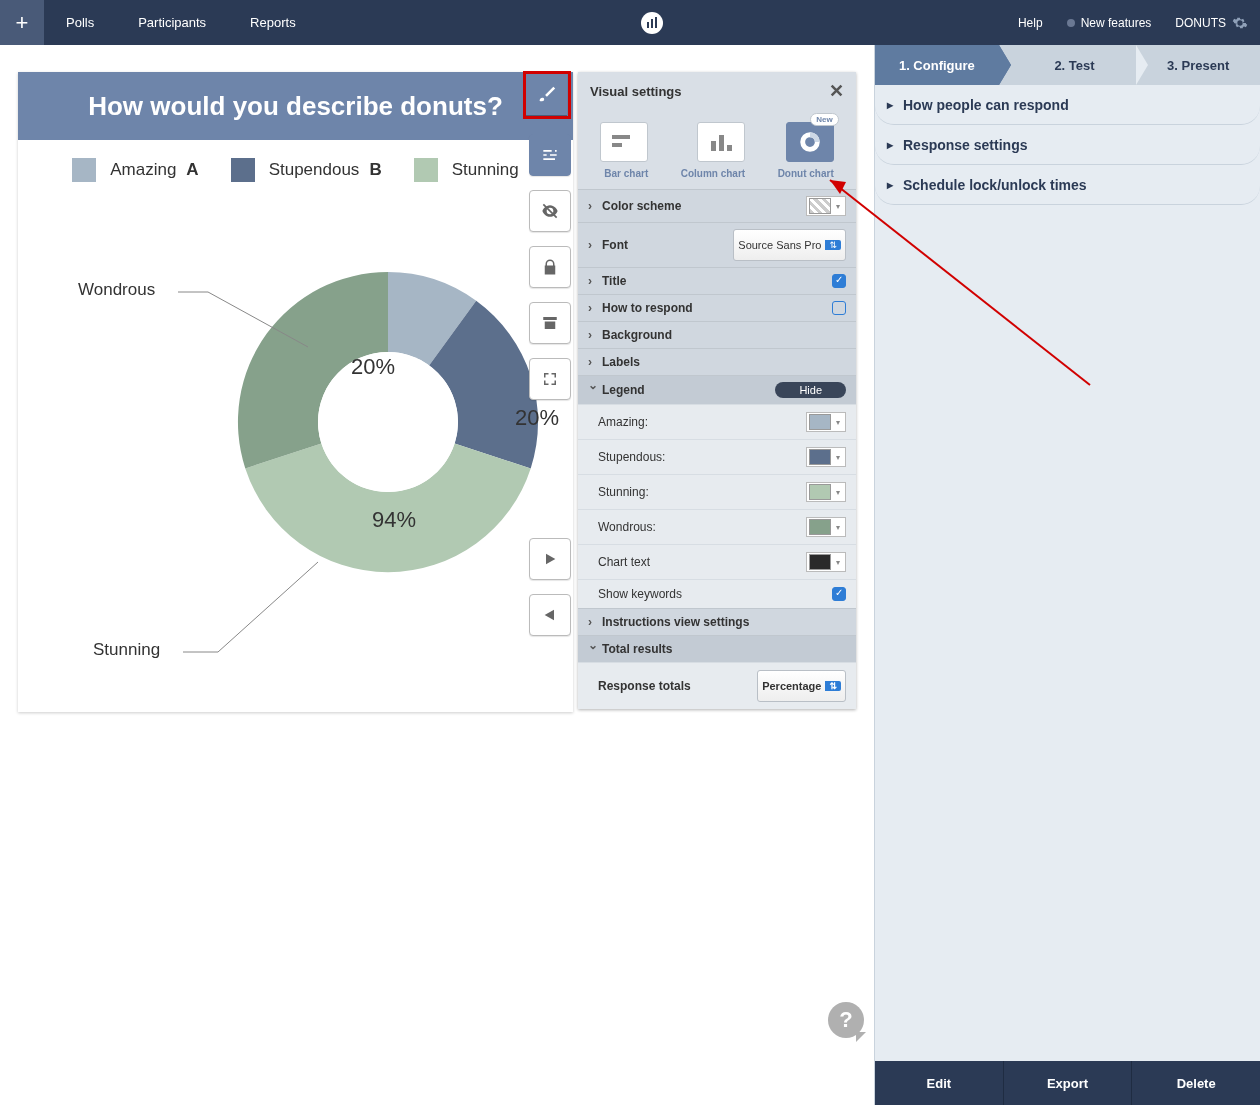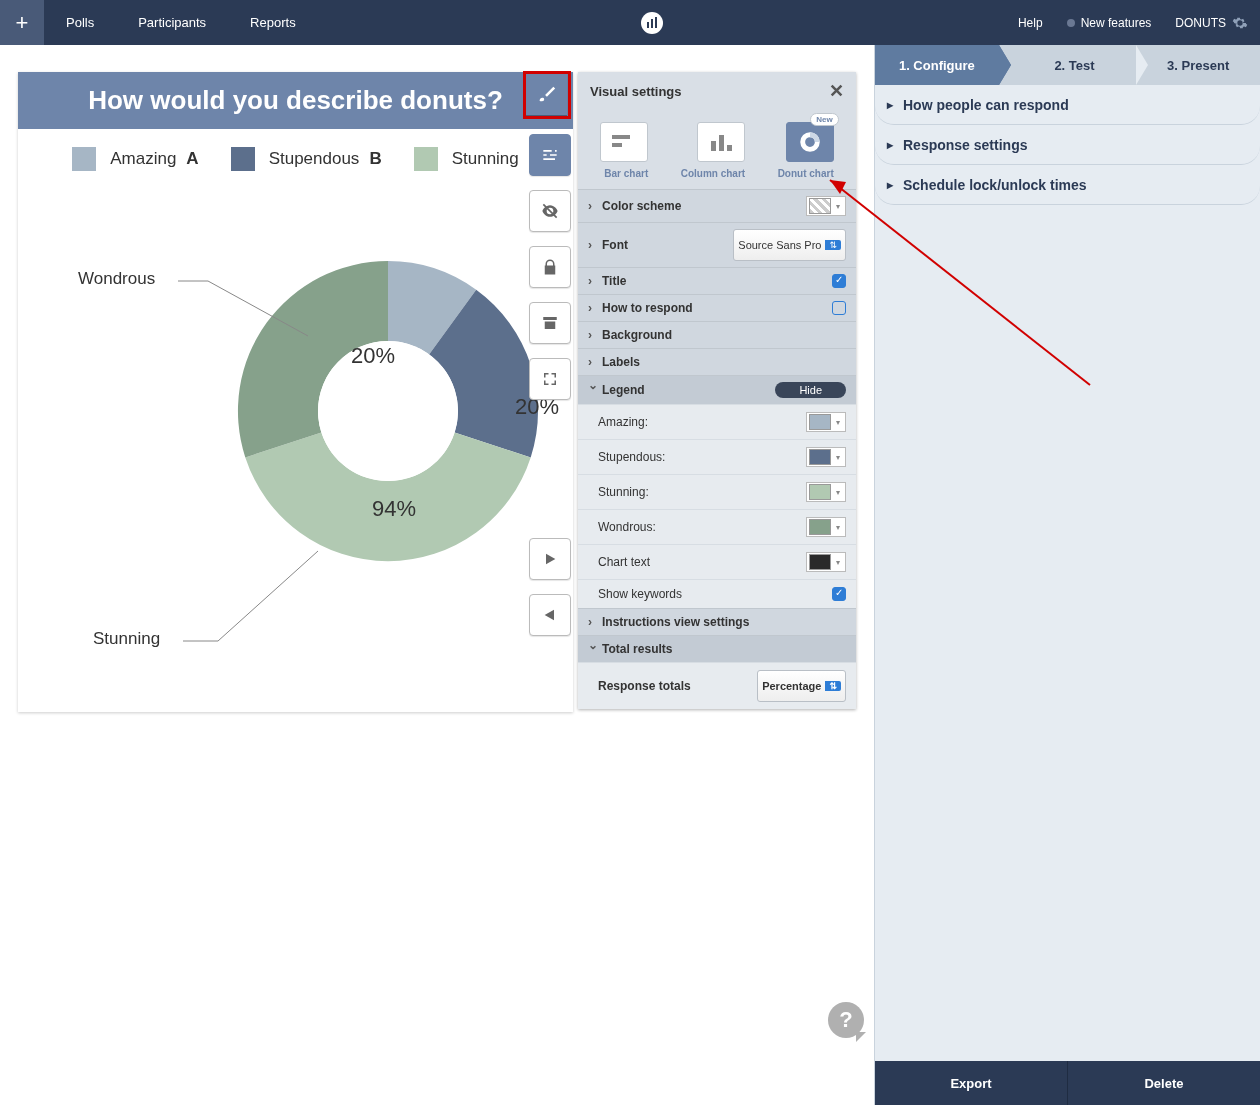--- a/index.html
+++ b/index.html
@@ -26,21 +26,21 @@
 
 .accordion-item { height: 40px; display: flex; align-items: center; padding: 0 18px 0 28px; font-size: 14px; font-weight: bold; color: #2b3a55; border-bottom: 1px solid #c9d3dd; cursor: pointer; position: relative; border-radius: 19px; }
 .accordion-item::before { content: "▸"; position: absolute; left: 12px; color: #2b3a55; font-size: 12px; }
 
 .bottom-actions { position: absolute; bottom: 0; left: 0; right: 0; height: 44px; background: #2b3a55; display: flex; }
 .bottom-actions .btn { flex: 1; color: #fff; font-size: 13px; font-weight: bold; display: flex; align-items: center; justify-content: center; cursor: pointer; border-right: 1px solid #1f2c42; }
 .bottom-actions .btn:last-child { border: none; }
 
 
 .canvas { position: absolute; top: 72px; left: 18px; width: 555px; height: 640px; background: #fff; box-shadow: 0 1px 3px rgba(0,0,0,0.2); }
-.chart-title-bar { height: 57px; background: #6e85aa; color: #fff; display: flex; align-items: center; justify-content: center; font-size: 26px; font-weight: bold; }
+.chart-title-bar { height: 68px; background: #6e85aa; color: #fff; display: flex; align-items: center; justify-content: center; font-size: 26px; font-weight: bold; }
 .legend-row { display: flex; align-items: center; justify-content: center; gap: 10px; padding: 18px 0 10px 0; font-size: 17px; color:#333; }
 .legend-row .sw { width: 24px; height: 24px; display: inline-block; margin-right: 4px;}
 .legend-row .kw { font-weight: bold; }
 
 .chart-area { position: relative; height: 520px; }
 .slice-label { position: absolute; font-size: 17px; color:#333; }
 .pct { font-size: 22px; color: #333; font-weight: 500; }
 
 
 .side-toolbar { position: absolute; top: 134px; left: 529px; width: 42px; display: flex; flex-direction: column; gap: 14px; }
@@ -121,20 +121,21 @@
   <div class="tabs">
     <div class="tab active">1. Configure</div>
     <div class="tab">2. Test</div>
     <div class="tab">3. Present</div>
   </div>
   <div class="accordion-item">How people can respond</div>
   <div class="accordion-item">Response settings</div>
   <div class="accordion-item">Schedule lock/unlock times</div>
 
   <div class="bottom-actions">
+    <div class="btn">Edit</div>
     <div class="btn">Export</div>
     <div class="btn">Delete</div>
   </div>
 </div>
 
 <div class="canvas">
   <div class="chart-title-bar">How would you describe donuts?</div>
   <div class="legend-row">
     <span class="sw" style="background:#a6b6c5"></span>
     <span>Amazing</span>

